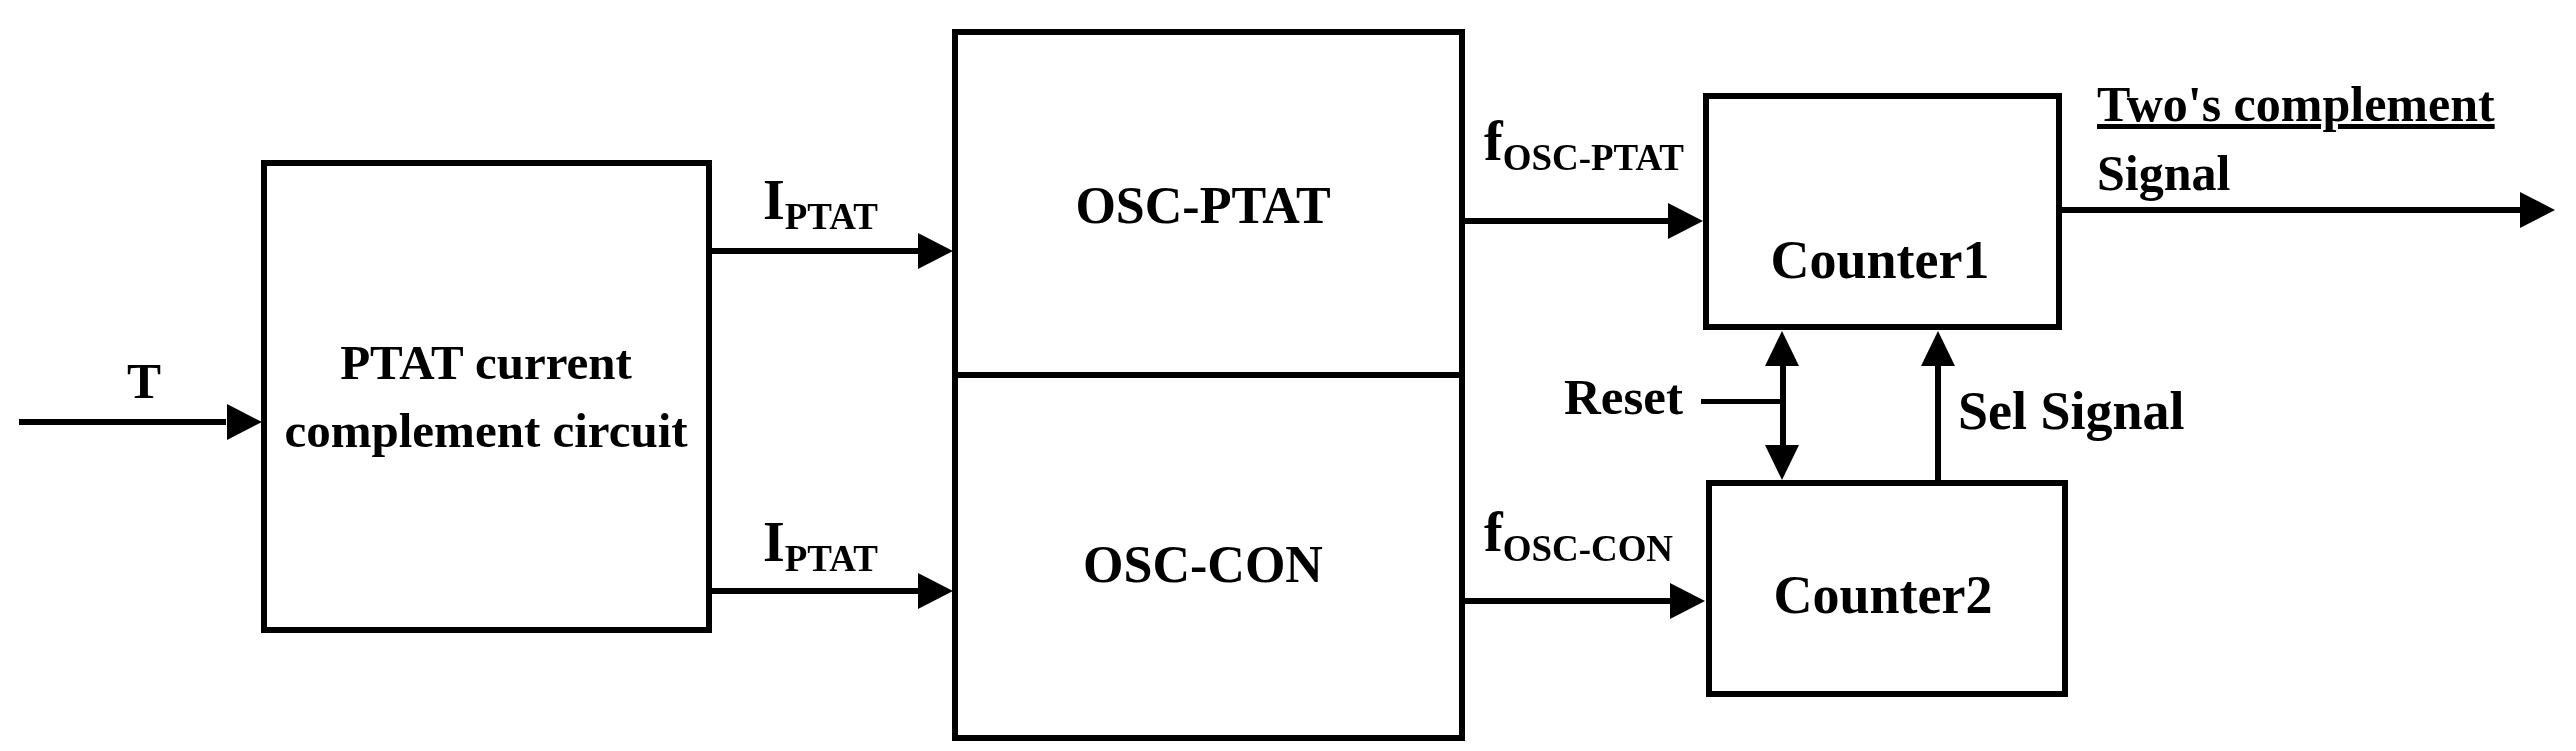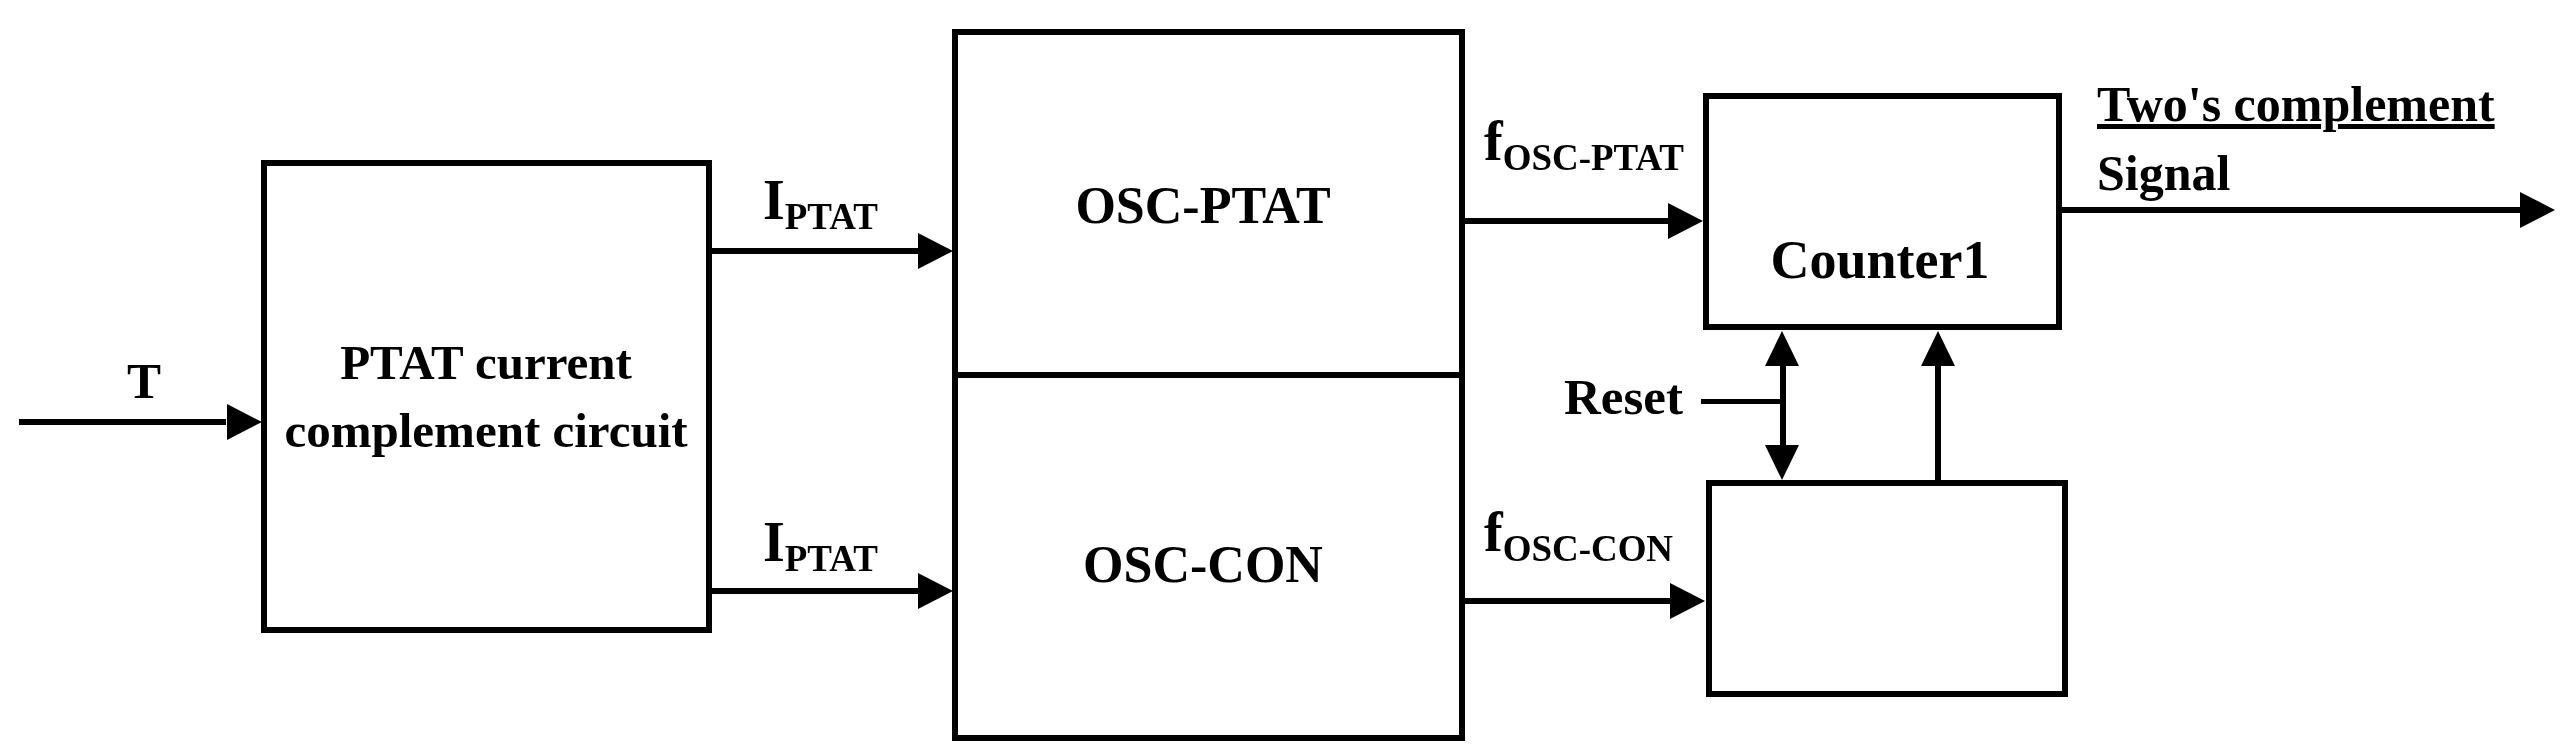--- a/index.html
+++ b/index.html
@@ -64,20 +64,21 @@
 
   <div class="box" style="left:952px; top:29px; width:513px; height:712px;"></div>
   <div class="hline" style="left:957px; top:372px; width:503px;"></div>
   <div class="lbl centered" style="left:1203px; top:180px; font-size:52px;">OSC-PTAT</div>
   <div class="lbl centered" style="left:1203px; top:539px; font-size:52px;">OSC-CON</div>
 
   <div class="box" style="left:1703px; top:93px; width:359px; height:237px;"></div>
   <div class="lbl centered" style="left:1880px; top:191px; font-size:54px;margin-top:42px;">Counter1</div>
 
   <div class="box" style="left:1706px; top:480px; width:362px; height:217px;"></div>
+  <div class="lbl centered" style="left:1883px; top:568px; font-size:54px;">Counter2</div>
 
   <div>
     <div class="hline" style="left:19px; top:419px; width:207px;"></div>
     <div class="head-right" style="left:227px; top:404px;"></div>
   </div>
   <div class="lbl centered" style="left:144px; top:356px; font-size:51px;">T</div>
 
   <div>
     <div class="hline" style="left:707px; top:248px; width:211px;"></div>
     <div class="head-right" style="left:918px; top:233px;"></div>
@@ -122,15 +123,16 @@
   <div>
     <div class="head-up" style="left:1765px; top:331px;"></div>
     <div class="vline" style="left:1780px; top:363px; height:85px;"></div>
     <div class="head-down" style="left:1765px; top:445px;"></div>
   </div>
 
   <div>
     <div class="head-up" style="left:1921px; top:331px;"></div>
     <div class="vline" style="left:1935px; top:363px; height:117px;"></div>
   </div>
+  <div class="lbl" style="left:1958px; top:384px; font-size:54px;">Sel Signal</div>
 
 </div>
 
 
 </body></html>

